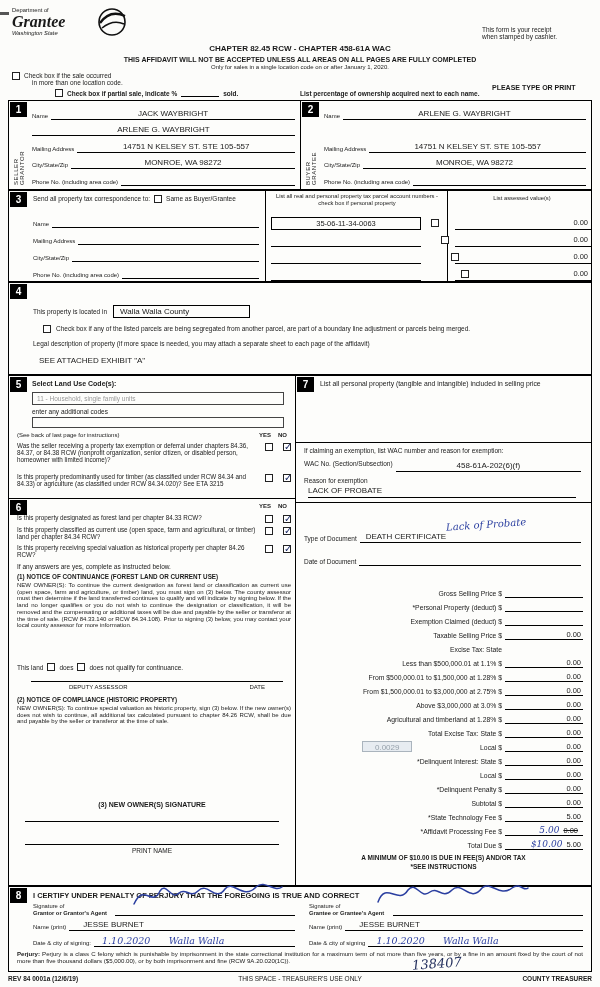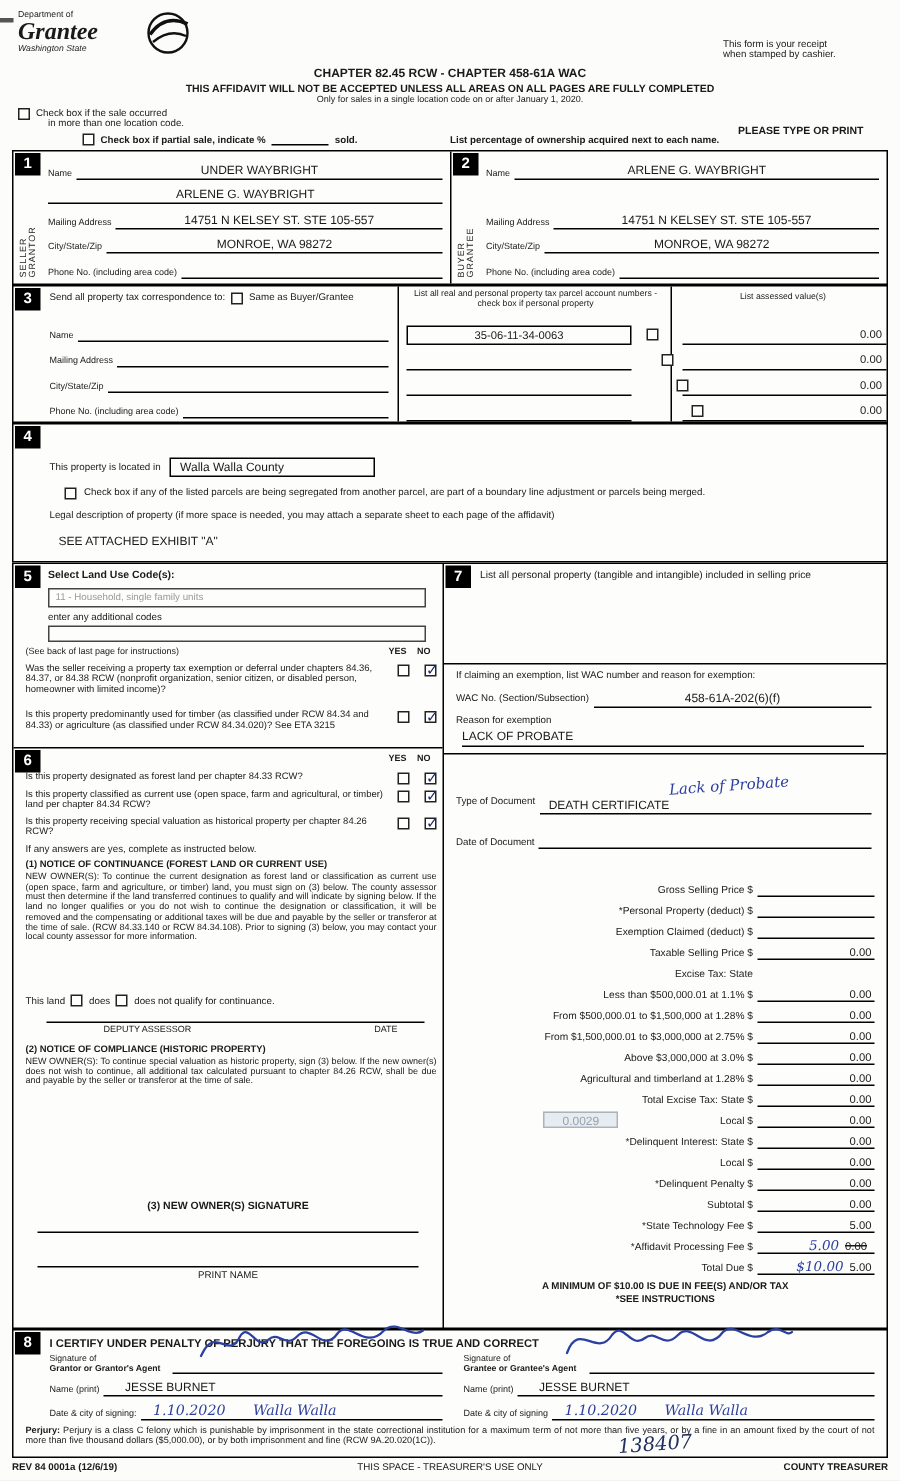--- a/index.html
+++ b/index.html
@@ -88,21 +88,21 @@
 
     <div class="abs" style="left:0;top:0;width:292px;height:100%;border-right:1.5px solid #000;">
       <div class="nb" style="left:1px;top:1px;">1</div>
       <div class="abs vert-wrap" style="left:4px;top:22px;height:62px;">
         <span class="vert">SELLER</span>
         <span class="vert">GRANTOR</span>
       </div>
       <div class="abs" style="left:23px;top:2px;right:5px;">
         <div class="frow">
           <span class="flabel">Name</span>
-          <span class="fvalue">UNDER WAYBRIGHT</span>
+          <span class="fvalue">JACK WAYBRIGHT</span>
         </div>
         <div class="frow">
             <span class="fvalue">ARLENE G. WAYBRIGHT</span>
           </div>
         <div class="frow">
           <span class="flabel">Mailing Address</span>
           <span class="fvalue">14751 N KELSEY ST. STE 105-557</span>
         </div>
         <div class="frow">
           <span class="flabel">City/State/Zip</span>
@@ -279,28 +279,28 @@
     <div class="abs" style="left:16px;right:16px;top:445px;border-bottom:1px solid #000;"></div>
     <div class="abs" style="left:16px;right:16px;top:468px;border-bottom:1px solid #000;"></div>
     <div class="abs ctr" style="left:0;top:471px;width:100%;font-size:6.5px;">PRINT NAME</div>
   </div>
 
   <div class="abs" style="left:296px;top:375px;width:296px;height:511px;border:1.5px solid #000;border-left:none;background:#fdfdfb;">
     <div class="nb" style="left:1px;top:1px;">7</div>
     <div class="abs" style="left:24px;top:4px;width:262px;font-size:6.8px;line-height:7.6px;">List all personal property (tangible and intangible) included in selling price</div>
     <div class="divline" style="top:66px;border-top-width:1px;"></div>
     <div class="abs sm" style="left:8px;top:71px;">If claiming an exemption, list WAC number and reason for exemption:</div>
-    <div class="abs" style="left:8px;top:84px;right:10px;display:flex;align-items:center;">
+    <div class="abs" style="left:8px;top:84px;right:10px;display:flex;align-items:flex-start;">
       <span class="flabel" style="font-size:6.5px;">WAC No. (Section/Subsection)</span>
       <span class="fvalue">458-61A-202(6)(f)</span>
     </div>
     <div class="abs sm" style="left:8px;top:101px;">Reason for exemption</div>
     <div class="abs" style="left:12px;top:110px;width:268px;border-bottom:1px solid #000;font-size:8px;height:12px;">LACK OF PROBATE</div>
     <div class="divline" style="top:126px;border-top-width:1px;"></div>
-    <div class="abs" style="left:8px;top:155px;right:10px;display:flex;align-items:flex-start;">
+    <div class="abs" style="left:8px;top:155px;right:10px;display:flex;align-items:flex-end;">
       <span class="flabel" style="font-size:6.5px;">Type of Document</span>
       <span class="fvalue" style="text-align:left;padding-left:6px;">DEATH CERTIFICATE</span>
     </div>
     <div class="abs hw" style="left:150px;top:143px;font-size:10px;transform:rotate(-4deg);">Lack of Probate</div>
     <div class="abs" style="left:8px;top:178px;right:10px;display:flex;align-items:flex-end;">
       <span class="flabel" style="font-size:6.5px;">Date of Document</span>
       <span class="fvalue"></span>
     </div>
     <div class="abs" style="left:4px;right:8px;top:208px;" id="money-lines">
         <div class="money-row">

